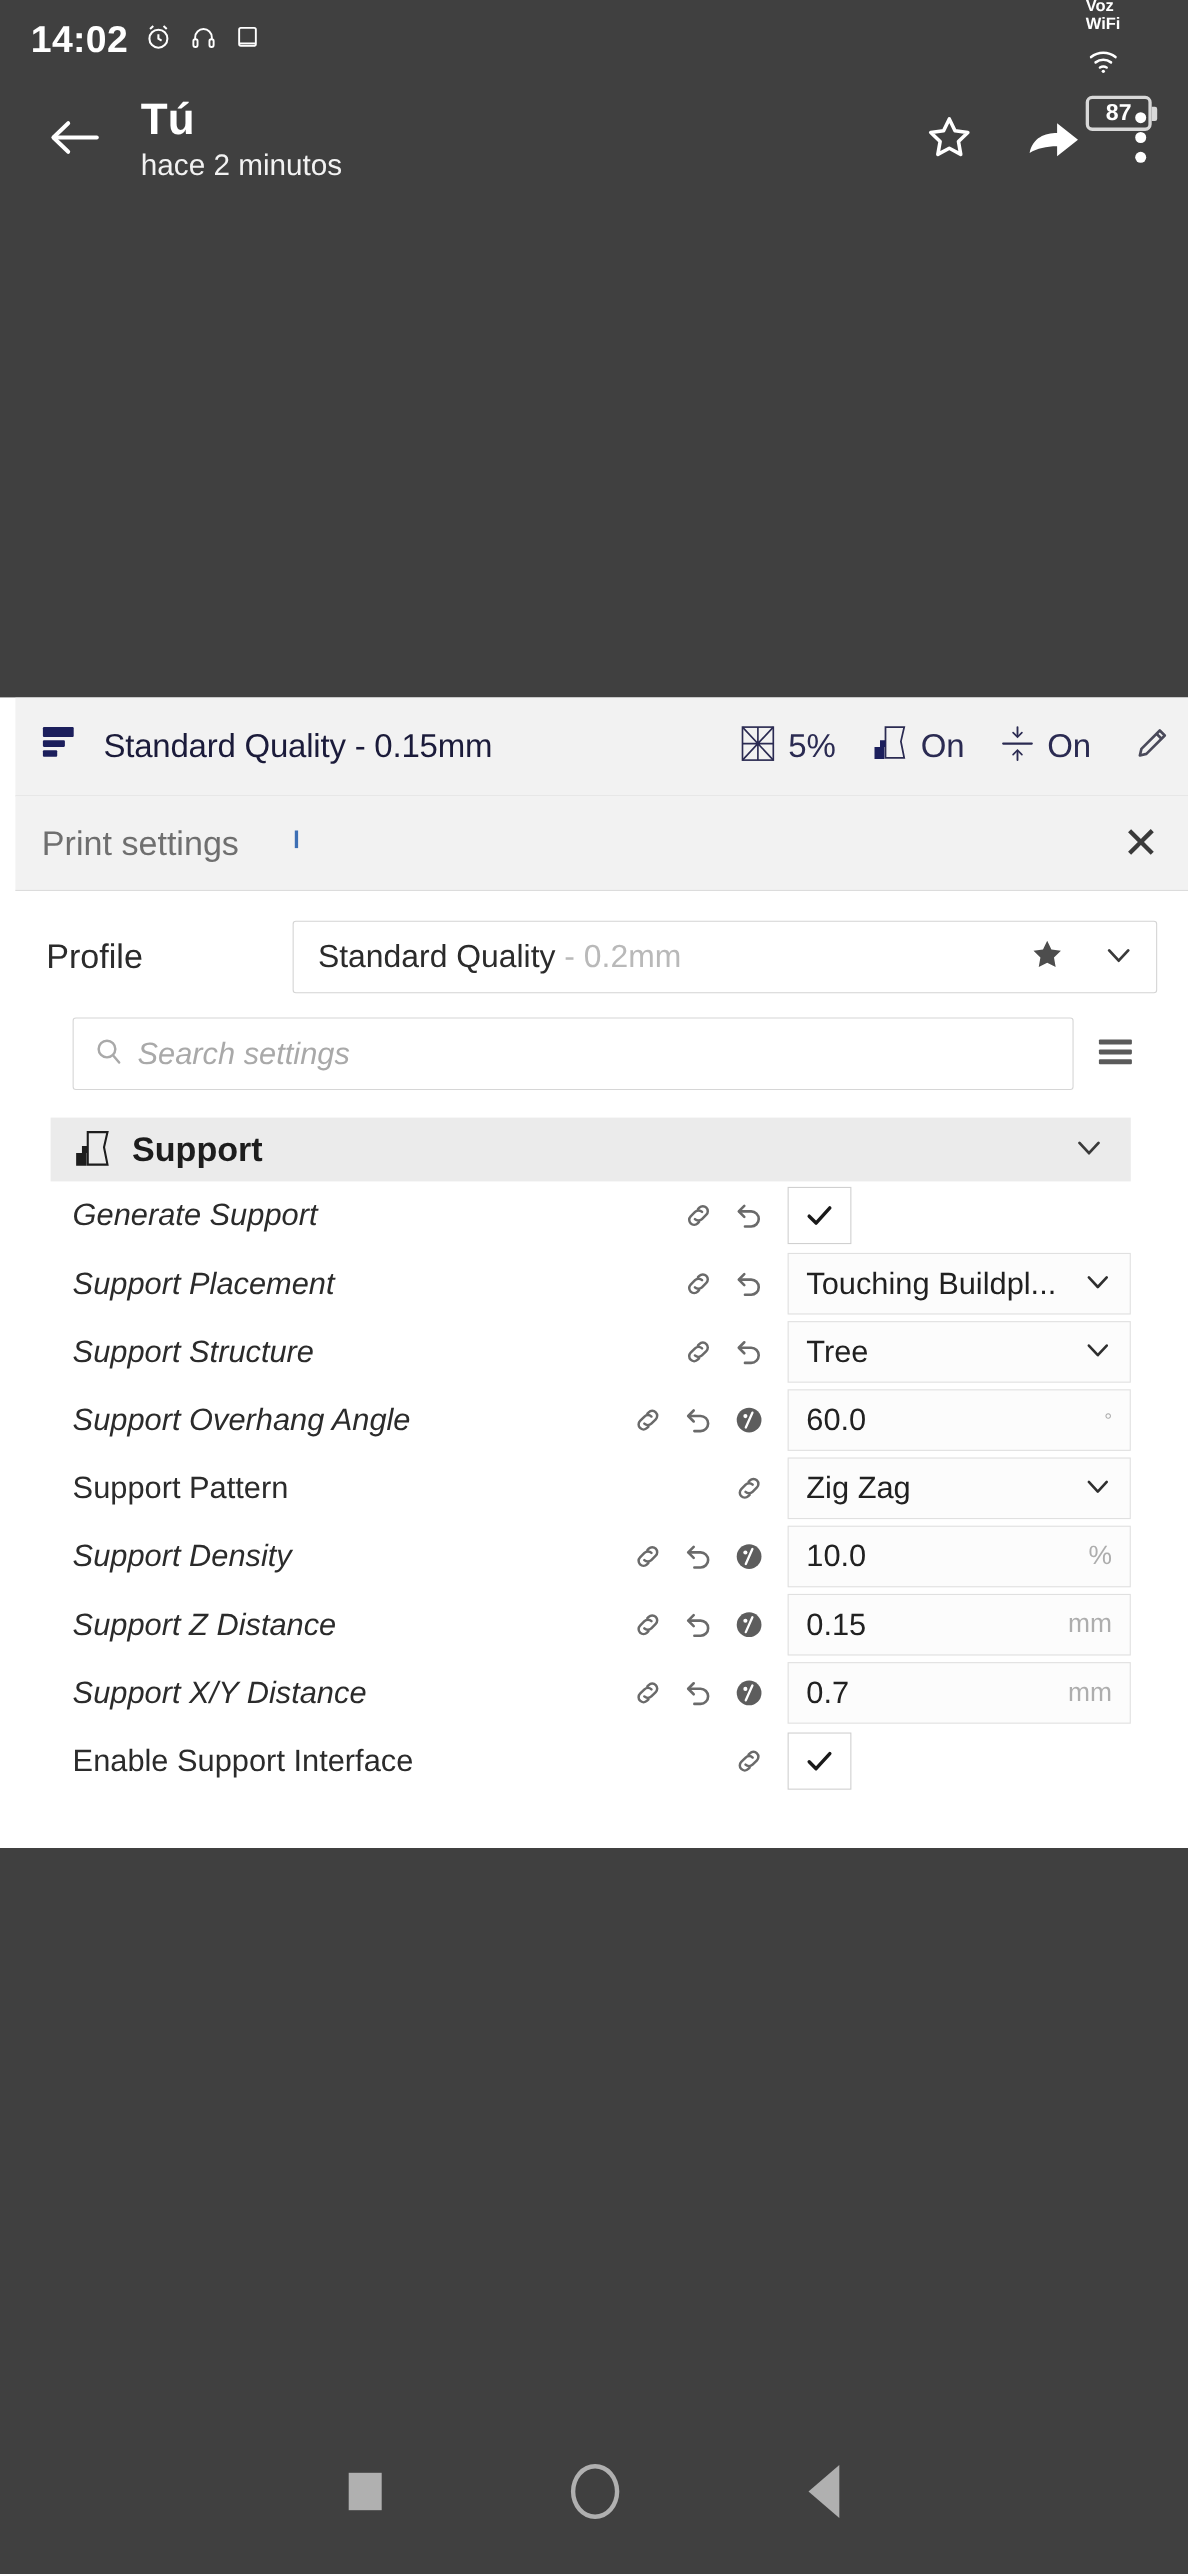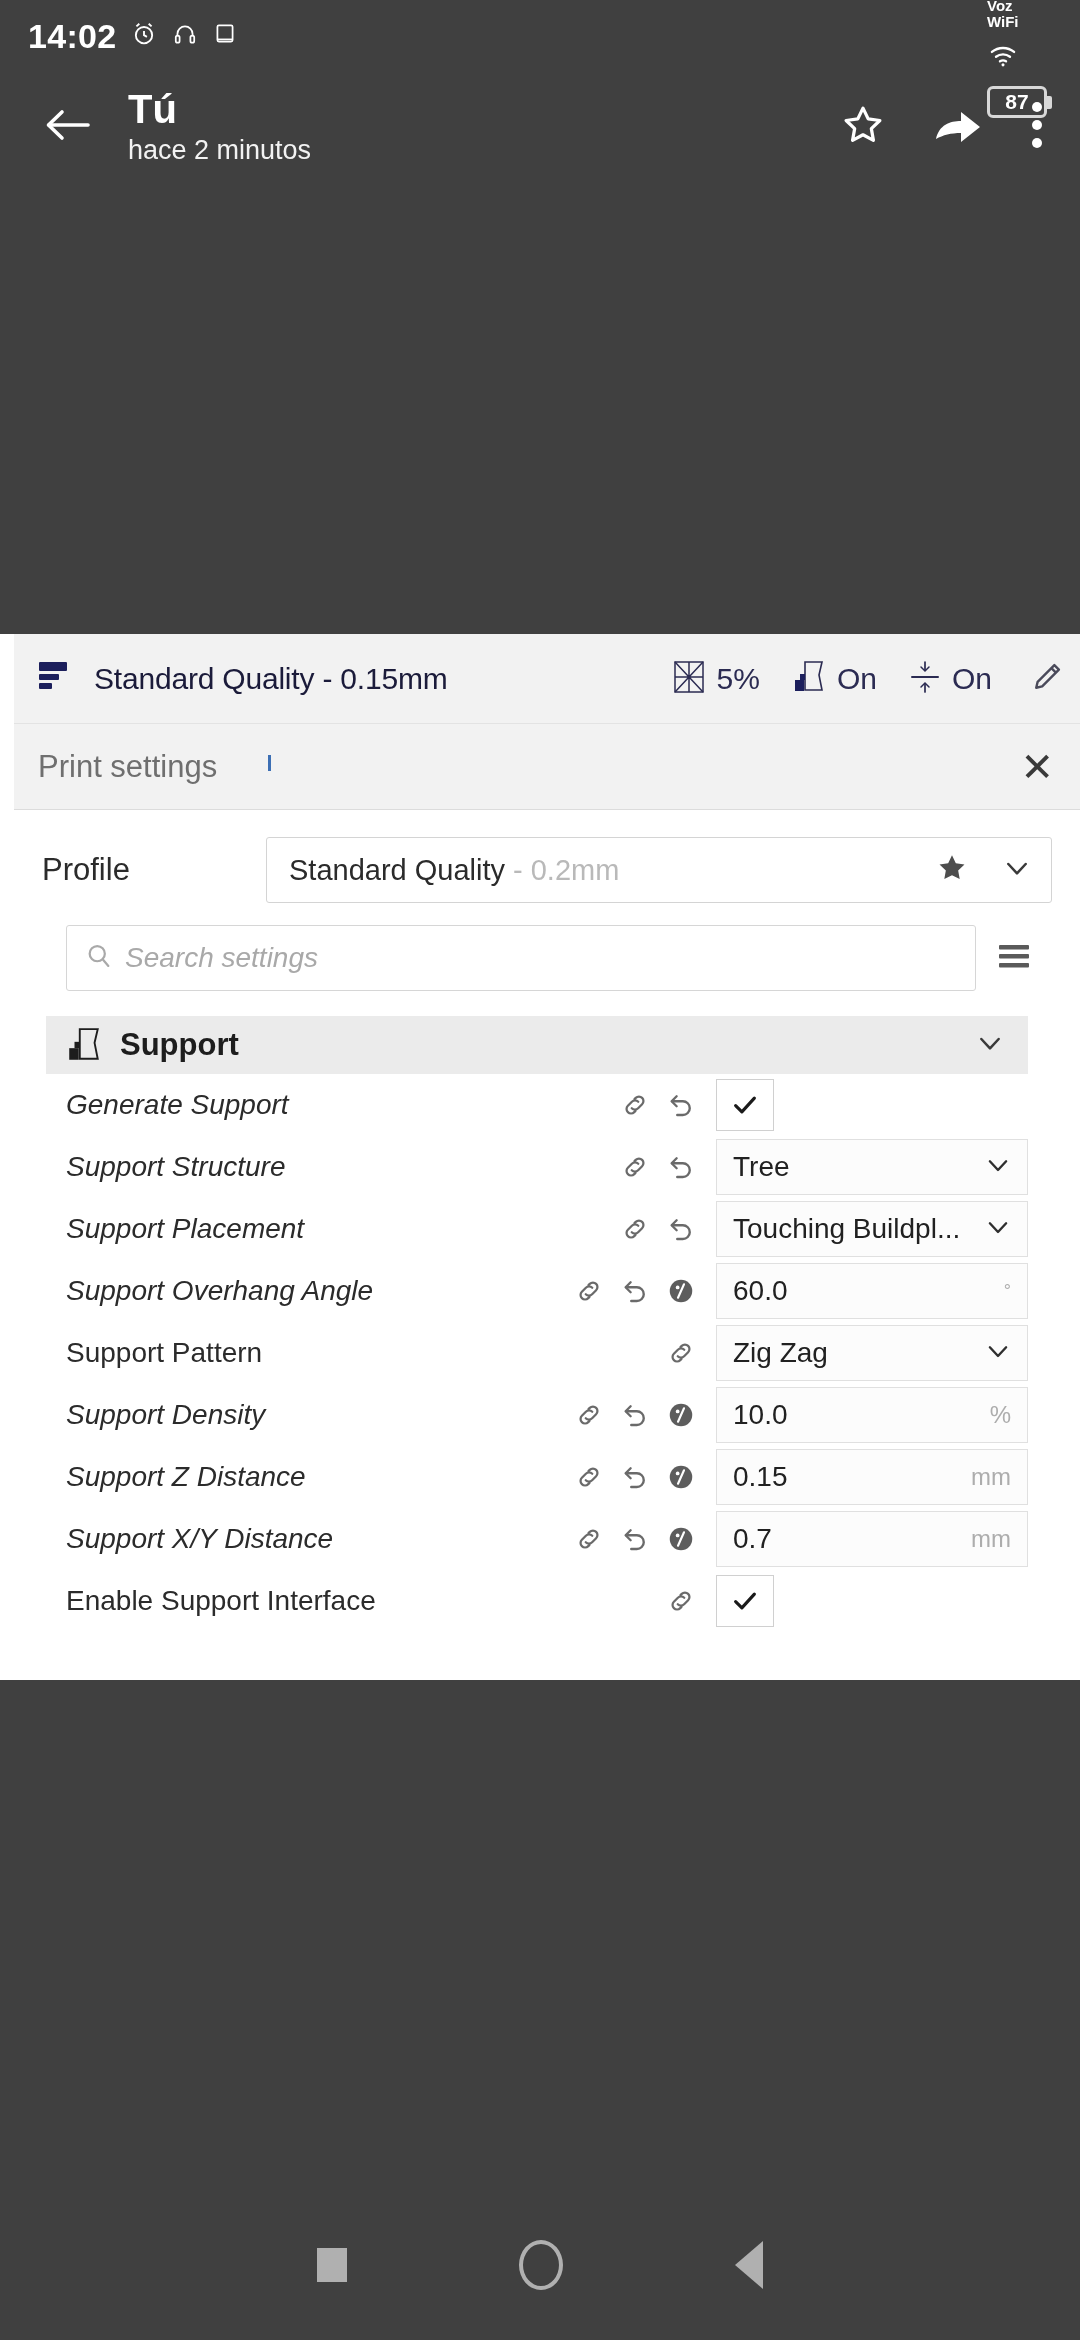--- a/index.html
+++ b/index.html
@@ -359,20 +359,48 @@
           <span class="ctrl">
             <span class="ctrl-check">
               <svg width="30" height="30" viewBox="0 0 24 24" fill="none" stroke="#1a1a1a" stroke-width="2.5" stroke-linecap="round" stroke-linejoin="round">
                 <path d="M4.5 12.5l5 5 10-11"></path>
               </svg>
             </span>
           </span>
         </div>
 
         <div class="row">
+          <span class="row-label">Support Placement</span>
+          <span class="row-icons">
+            <span class="icoslot">
+              <svg width="30" height="30" viewBox="0 0 24 24" fill="none" stroke="#6a6a6a" stroke-width="1.8" stroke-linecap="round">
+                <path d="M9.4 14.6a3.6 3.6 0 0 0 5.1 0l3.2-3.2a3.6 3.6 0 1 0-5.1-5.1l-1 1"></path>
+                <path d="M14.6 9.4a3.6 3.6 0 0 0-5.1 0l-3.2 3.2a3.6 3.6 0 1 0 5.1 5.1l1-1"></path>
+              </svg>
+            </span>
+            <span class="icoslot">
+              <svg width="30" height="30" viewBox="0 0 24 24" fill="none" stroke="#6a6a6a" stroke-width="1.9" stroke-linecap="round" stroke-linejoin="round">
+                <path d="M5 9h8.5A5.5 5.5 0 0 1 19 14.5v0A5.5 5.5 0 0 1 13.5 20H9"></path>
+                <path d="M8.5 5 4.5 9l4 4"></path>
+              </svg>
+            </span>
+          </span>
+          <span class="ctrl">
+            <span class="ctrl-select">
+              <span class="sv">Touching Buildpl...</span>
+              <span>
+                <svg width="30" height="30" viewBox="0 0 24 24" fill="none" stroke="#2f2f2f" stroke-width="1.9" stroke-linecap="round" stroke-linejoin="round">
+                  <path d="M5.5 9l6.5 7 6.5-7"></path>
+                </svg>
+              </span>
+            </span>
+          </span>
+        </div>
+
+        <div class="row">
           <span class="row-label">Support Structure</span>
           <span class="row-icons">
             <span class="icoslot">
               <svg width="30" height="30" viewBox="0 0 24 24" fill="none" stroke="#6a6a6a" stroke-width="1.8" stroke-linecap="round">
                 <path d="M9.4 14.6a3.6 3.6 0 0 0 5.1 0l3.2-3.2a3.6 3.6 0 1 0-5.1-5.1l-1 1"></path>
                 <path d="M14.6 9.4a3.6 3.6 0 0 0-5.1 0l-3.2 3.2a3.6 3.6 0 1 0 5.1 5.1l1-1"></path>
               </svg>
             </span>
             <span class="icoslot">
               <svg width="30" height="30" viewBox="0 0 24 24" fill="none" stroke="#6a6a6a" stroke-width="1.9" stroke-linecap="round" stroke-linejoin="round">
@@ -387,48 +415,20 @@
               <span>
                 <svg width="30" height="30" viewBox="0 0 24 24" fill="none" stroke="#2f2f2f" stroke-width="1.9" stroke-linecap="round" stroke-linejoin="round">
                   <path d="M5.5 9l6.5 7 6.5-7"></path>
                 </svg>
               </span>
             </span>
           </span>
         </div>
 
         <div class="row">
-          <span class="row-label">Support Placement</span>
-          <span class="row-icons">
-            <span class="icoslot">
-              <svg width="30" height="30" viewBox="0 0 24 24" fill="none" stroke="#6a6a6a" stroke-width="1.8" stroke-linecap="round">
-                <path d="M9.4 14.6a3.6 3.6 0 0 0 5.1 0l3.2-3.2a3.6 3.6 0 1 0-5.1-5.1l-1 1"></path>
-                <path d="M14.6 9.4a3.6 3.6 0 0 0-5.1 0l-3.2 3.2a3.6 3.6 0 1 0 5.1 5.1l1-1"></path>
-              </svg>
-            </span>
-            <span class="icoslot">
-              <svg width="30" height="30" viewBox="0 0 24 24" fill="none" stroke="#6a6a6a" stroke-width="1.9" stroke-linecap="round" stroke-linejoin="round">
-                <path d="M5 9h8.5A5.5 5.5 0 0 1 19 14.5v0A5.5 5.5 0 0 1 13.5 20H9"></path>
-                <path d="M8.5 5 4.5 9l4 4"></path>
-              </svg>
-            </span>
-          </span>
-          <span class="ctrl">
-            <span class="ctrl-select">
-              <span class="sv">Touching Buildpl...</span>
-              <span>
-                <svg width="30" height="30" viewBox="0 0 24 24" fill="none" stroke="#2f2f2f" stroke-width="1.9" stroke-linecap="round" stroke-linejoin="round">
-                  <path d="M5.5 9l6.5 7 6.5-7"></path>
-                </svg>
-              </span>
-            </span>
-          </span>
-        </div>
-
-        <div class="row">
           <span class="row-label">Support Overhang Angle</span>
           <span class="row-icons">
             <span class="icoslot">
               <svg width="30" height="30" viewBox="0 0 24 24" fill="none" stroke="#6a6a6a" stroke-width="1.8" stroke-linecap="round">
                 <path d="M9.4 14.6a3.6 3.6 0 0 0 5.1 0l3.2-3.2a3.6 3.6 0 1 0-5.1-5.1l-1 1"></path>
                 <path d="M14.6 9.4a3.6 3.6 0 0 0-5.1 0l-3.2 3.2a3.6 3.6 0 1 0 5.1 5.1l1-1"></path>
               </svg>
             </span>
             <span class="icoslot">
               <svg width="30" height="30" viewBox="0 0 24 24" fill="none" stroke="#6a6a6a" stroke-width="1.9" stroke-linecap="round" stroke-linejoin="round">

